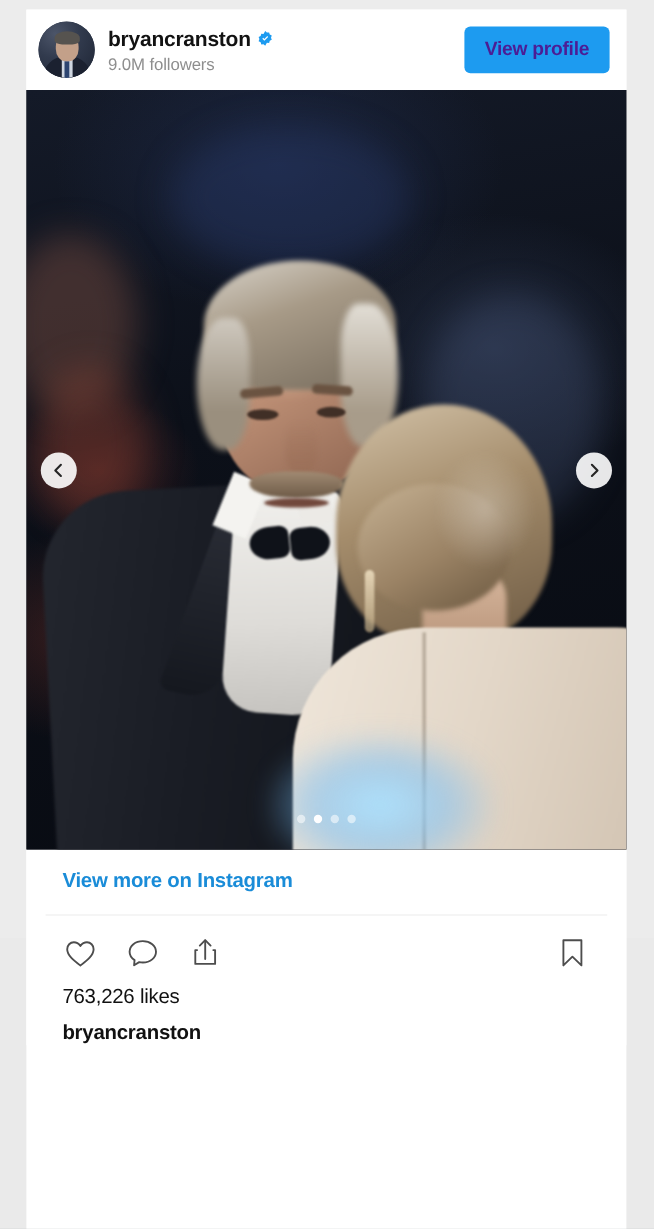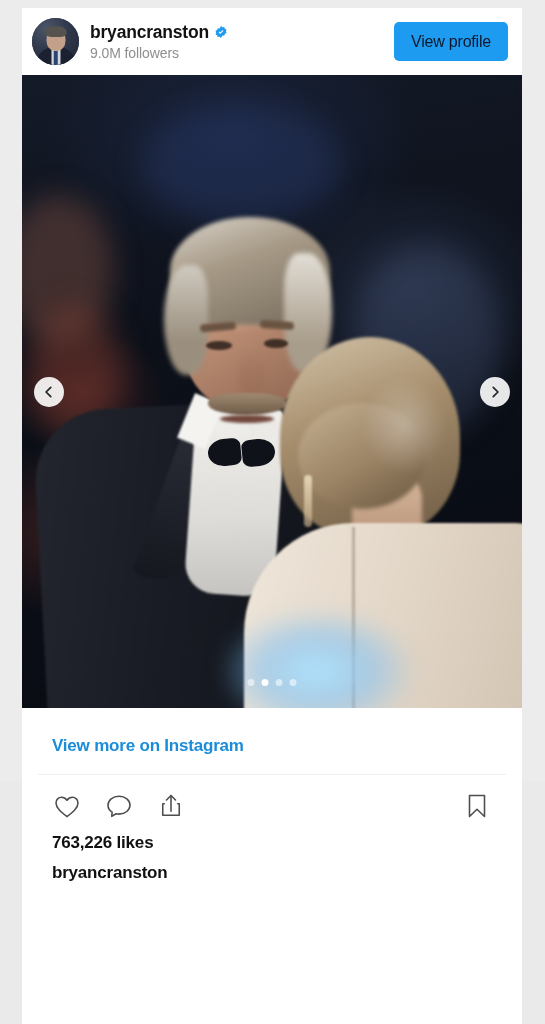--- a/index.html
+++ b/index.html
@@ -135,23 +135,23 @@
     font-size: 14px;
     color: #8e8e8e;
     line-height: 18px;
     margin-top: 2px;
     letter-spacing: -0.1px;
   }
 
   .view-profile-btn {
     flex: 0 0 auto;
     background: #1d9bf0;
-    color: #0f172a;
+    color: #4c1d95;
     font-size: 16px;
-    font-weight: 400;
+    font-weight: 700;
     border: none;
     border-radius: 5px;
     padding: 11px 17px;
     cursor: pointer;
     letter-spacing: -0.2px;
     line-height: 17px;
     font-family: "Liberation Sans", sans-serif;
   }
 
   
@@ -488,21 +488,21 @@
     padding: 0 16px;
     background: #fff;
   }
 
   .view-more-link {
     display: block;
     font-size: 17px;
     font-weight: 700;
     color: #1a8cd8;
     text-decoration: none;
-    padding: 28px 0 18px 14px;
+    padding: 16px 0 18px 14px;
     letter-spacing: -0.2px;
     cursor: pointer;
   }
 
   .divider {
     height: 1px;
     background: #efefef;
     margin: 0 0 0 0;
   }
 
@@ -519,21 +519,21 @@
     cursor: pointer;
     display: flex;
     align-items: center;
     line-height: 0;
   }
   .actions .spacer { flex: 1 1 auto; }
   .action-icon.bookmark { margin-right: 0; }
 
   .likes {
     font-size: 17px;
-    font-weight: 700;
+    font-weight: 400;
     color: #111;
     padding: 2px 0 0 14px;
     letter-spacing: -0.2px;
   }
   .caption-user {
     font-size: 17px;
     font-weight: 700;
     color: #111;
     padding: 10px 0 0 14px;
     letter-spacing: -0.2px;

